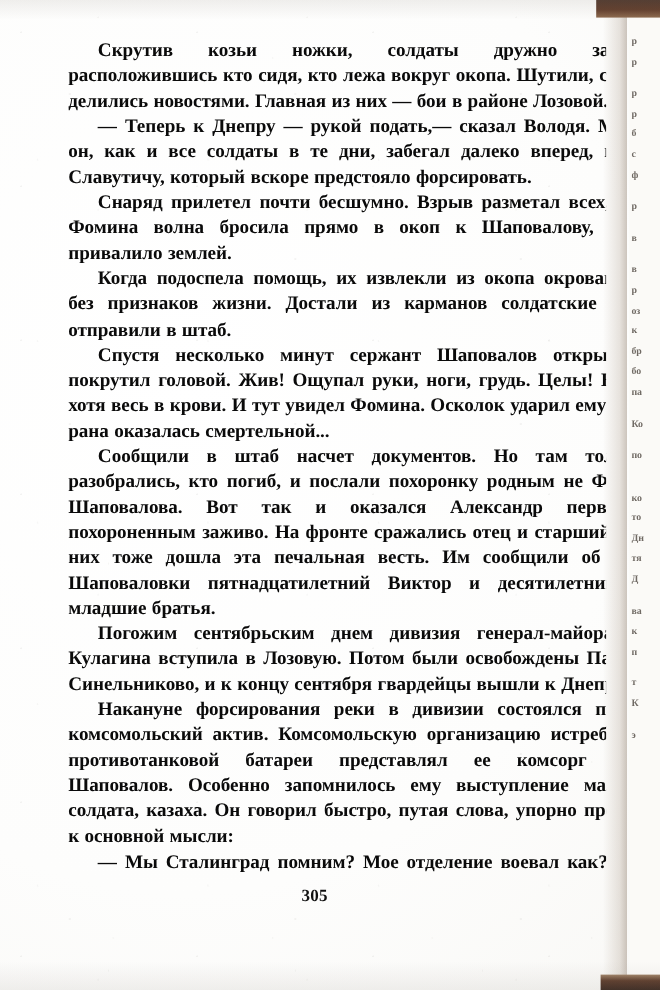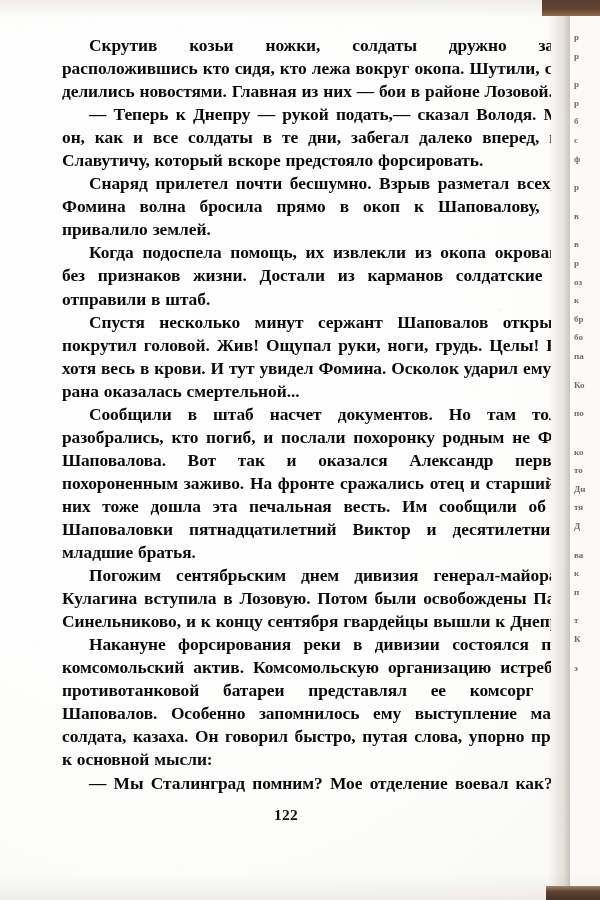--- a/index.html
+++ b/index.html
@@ -192,21 +192,21 @@
       <p class="para">Спустя несколько минут сержант Шаповалов открыл глаза, покрутил головой. Жив! Ощупал руки, ноги, грудь. Целы! Боли нет, хотя весь в крови. И тут увидел Фомина. Осколок ударил ему в живот, рана оказалась смертельной...</p>
       <p class="para">Сообщили в штаб насчет документов. Но там толком не разобрались, кто погиб, и послали похоронку родным не Фомина, а Шаповалова. Вот так и оказался Александр первый раз похороненным заживо. На фронте сражались отец и старший брат, до них тоже дошла эта печальная весть. Им сообщили об этом из Шаповаловки пятнадцатилетний Виктор и десятилетний Иван, младшие братья.</p>
       <p class="para">Погожим сентябрьским днем дивизия генерал-майора И. Я. Кулагина вступила в Лозовую. Потом были освобождены Павлоград, Синельниково, и к концу сентября гвардейцы вышли к Днепру.</p>
       <p class="para">Накануне форсирования реки в дивизии состоялся партийно-комсомольский актив. Комсомольскую организацию истребительно-противотанковой батареи представлял ее комсорг сержант Шаповалов. Особенно запомнилось ему выступление маленького солдата, казаха. Он говорил быстро, путая слова, упорно пробиваясь к основной мысли:</p>
       <p class="para dash">— Мы Сталинград помним? Мое отделение воевал как? Хорошо воевал! Мне рота сказала — доложи генерал Кулагин: не подведем, будем первым на берегу Правой Украины...</p>
 
     </div>
   </div>
 
   <div class="folio">
-    <span class="folio-inner">122</span>
+    <span class="folio-inner">305</span>
   </div>
 
   <div class="gutter-wrap">
     <div class="gutter-shadow"></div>
     <div class="facing-page">
       <div class="facing-col">
           <div>р</div>
           <div>р</div>
           <div class="facing-gap"></div>
           <div>р</div>

